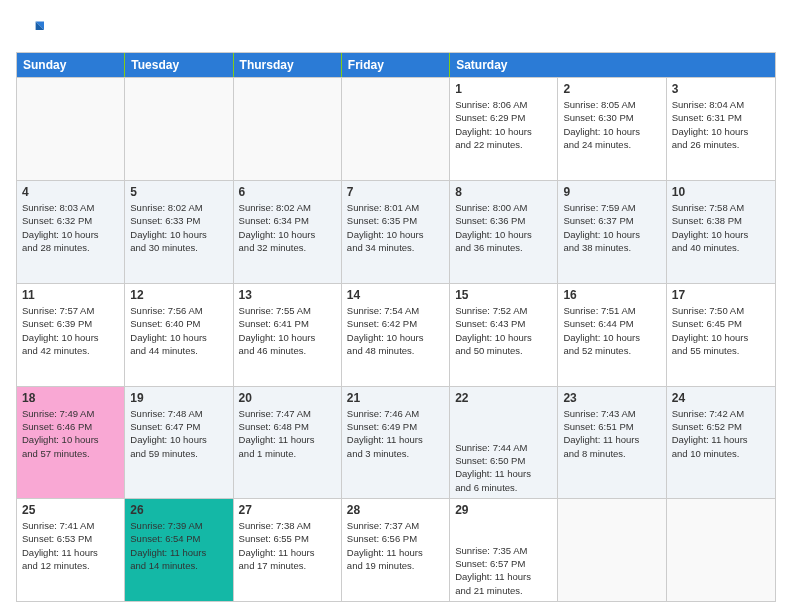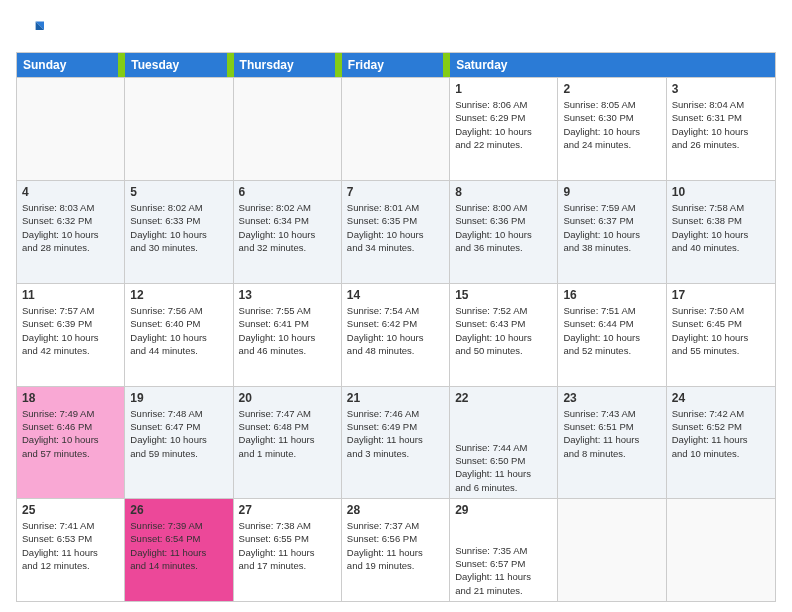--- a/index.html
+++ b/index.html
@@ -65,21 +65,21 @@
       display: grid;
       grid-template-columns: repeat(7, 1fr);
       background: #2b7bd6;
     }
     .cal-header-cell {
       color: #fff;
       font-size: 12px;
       font-weight: bold;
       padding: 5px 6px;
       text-align: left;
-      border-right: 7px solid #84cc16;
+      border-right: 1px solid #84cc16;
     }
     .cal-header-cell:last-child { border-right: none; }
     .cal-body {
       flex: 1;
       display: flex;
       flex-direction: column;
     }
     .cal-row {
       display: grid;
       grid-template-columns: repeat(7, 1fr);
@@ -320,21 +320,21 @@
           </div>
         </div>
         <div class="cal-row">
           <div class="cal-cell" style="background: rgb(255, 255, 255);">
             <div class="day-num">25</div>
             <div class="day-info" style="white-space: pre-line;">Sunrise: 7:41 AM
 Sunset: 6:53 PM
 Daylight: 11 hours
 and 12 minutes.</div>
           </div>
-          <div class="cal-cell" style="background: #ec4899;">
+          <div class="cal-cell" style="background: #14b8a6;">
             <div class="day-num">26</div>
             <div class="day-info" style="white-space: pre-line;">Sunrise: 7:39 AM
 Sunset: 6:54 PM
 Daylight: 11 hours
 and 14 minutes.</div>
           </div>
           <div class="cal-cell" style="background: rgb(255, 255, 255);">
             <div class="day-num">27</div>
             <div class="day-info" style="white-space: pre-line;">Sunrise: 7:38 AM
 Sunset: 6:55 PM

